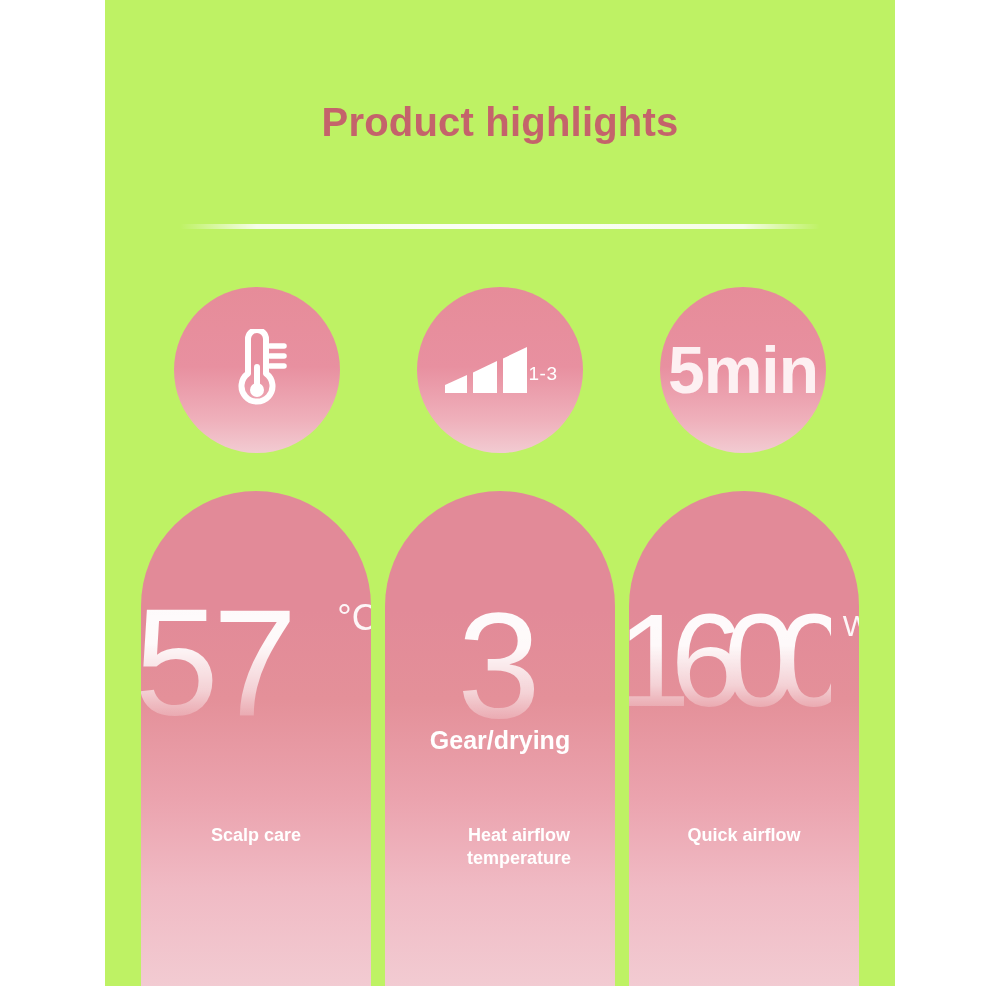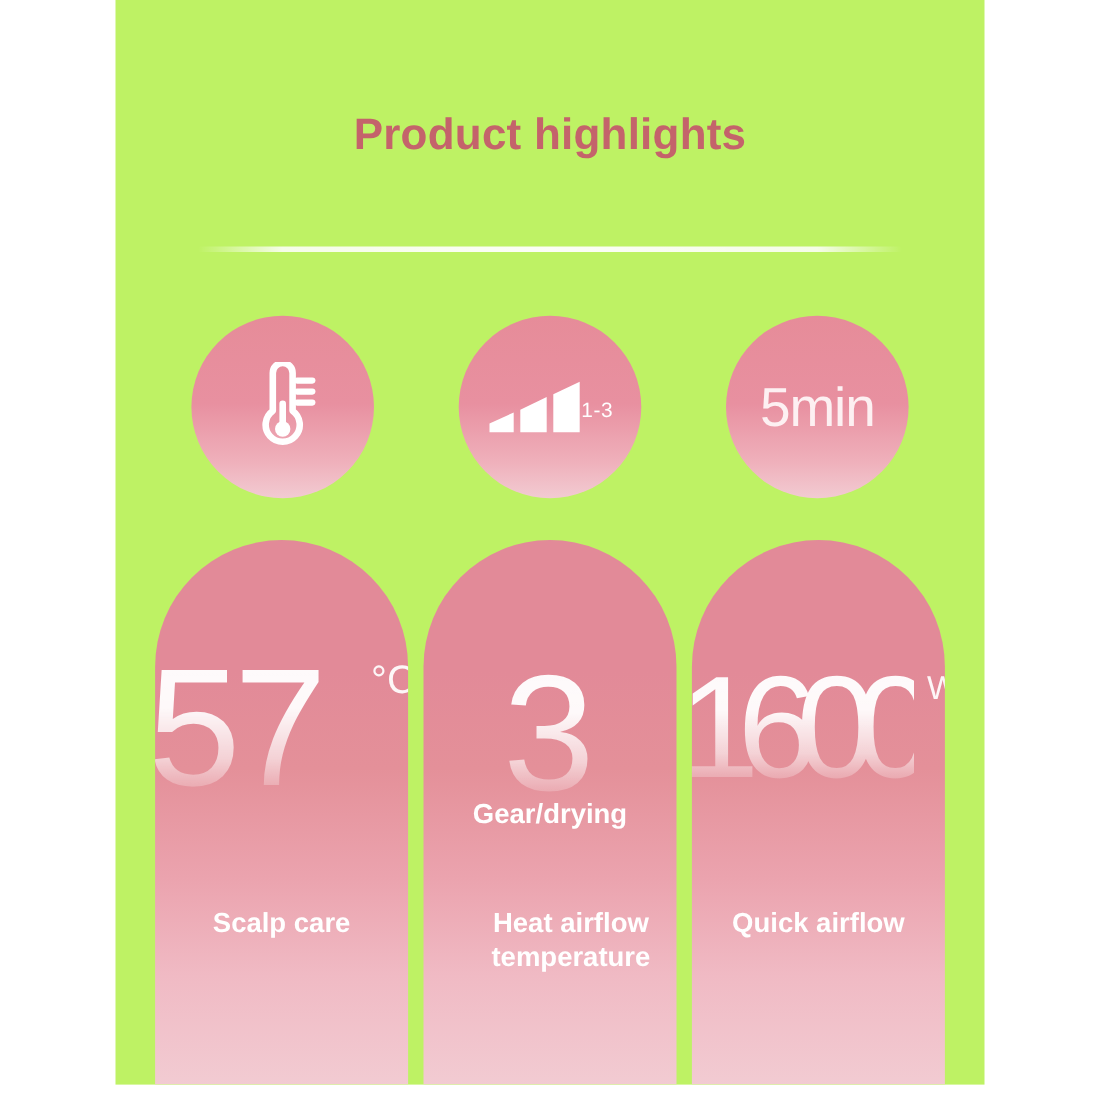--- a/index.html
+++ b/index.html
@@ -68,24 +68,25 @@
   .bars-wrap{ display:flex; align-items:center; }
   .bars{ width:86px; height:50px; }
   .bars-label{
     margin-top:7px;
     font-size:19px;
     color:#ffffff;
     letter-spacing:.5px;
   }
 
   .circle-text{
-    font-size:50px;
+    font-size:66px;
     color:#fdf0f2;
     letter-spacing:-1px;
     line-height:1;
+    font-weight:bold;
   }
 
   
   .cards{
     position:absolute;
     left:0; top:491px; width:100%; height:495px;
     display:flex;
     justify-content:center;
     gap:14px;
   }
@@ -158,21 +159,21 @@
     font-size:25px;
     font-weight:bold;
     color:#ffffff;
   }
 
   
   .card-label{
     position:absolute;
     left:0; top:333px; width:100%;
     text-align:center;
-    font-size:25px;
+    font-size:18px;
     font-weight:bold;
     color:#ffffff;
     line-height:1.25;
     padding:0 10px;
   }
   .card2 .card-label{ top:333px;padding-left:48px; }
 </style>
 </head>
 <body>
 

